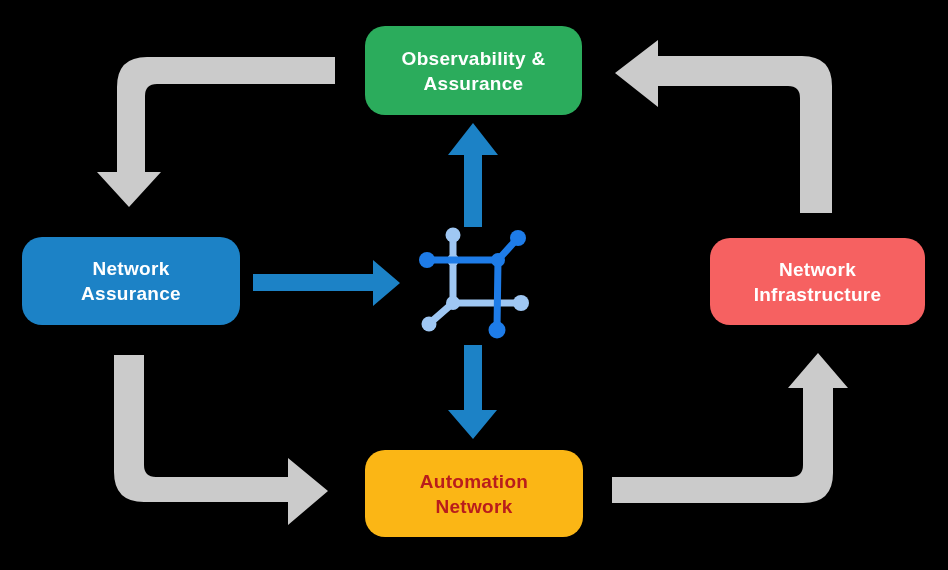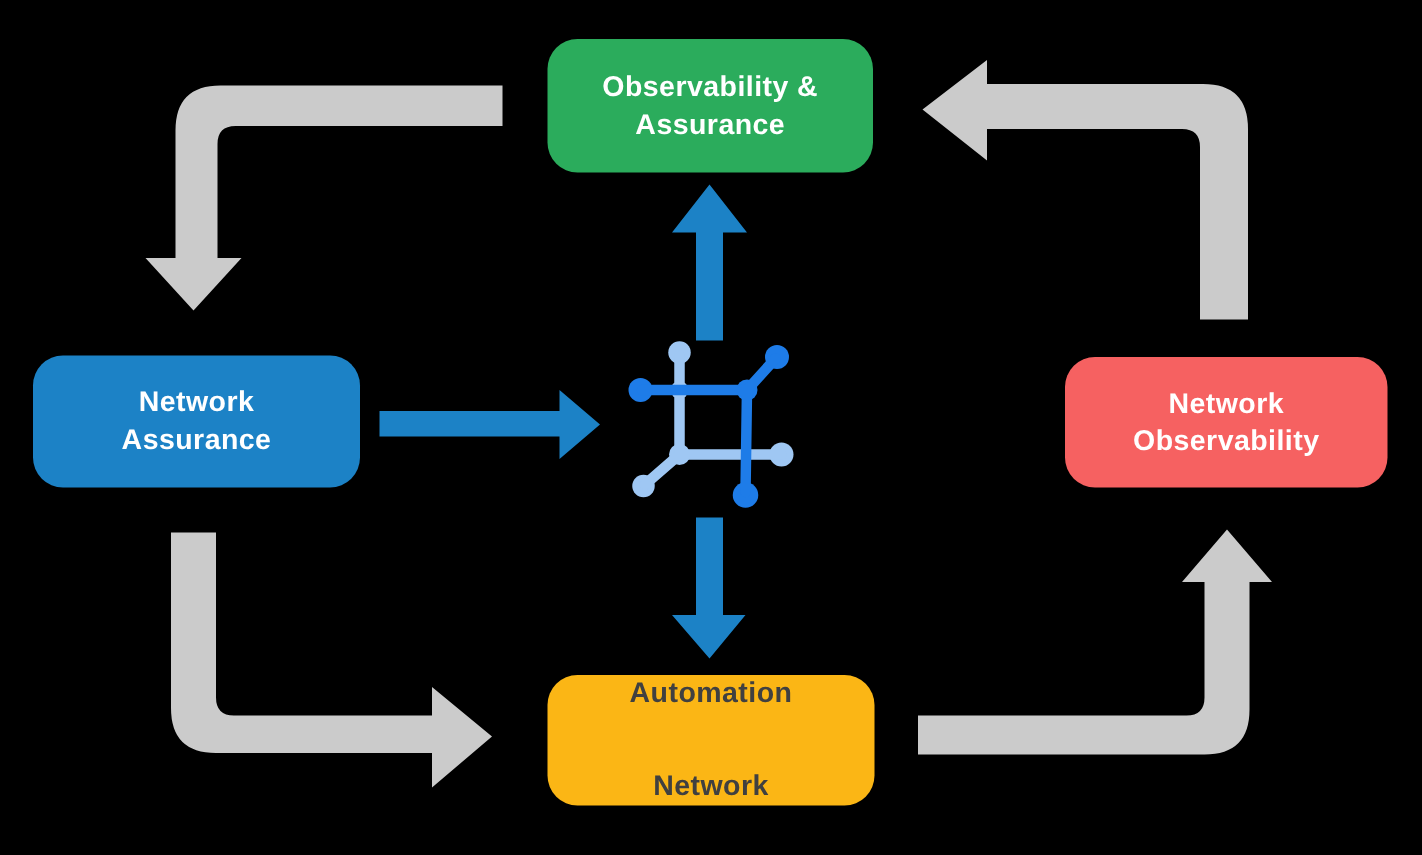--- a/index.html
+++ b/index.html
@@ -79,21 +79,21 @@
     <div>Assurance</div>
   </div>
 
   <div class="node" id="node-operations" style="background-color: rgb(28, 130, 198); color: rgb(255, 255, 255);">
     <div>Network</div>
     <div>Assurance</div>
   </div>
 
   <div class="node" id="node-infrastructure" style="background-color: rgb(246, 97, 97); color: rgb(255, 255, 255);">
     <div>Network</div>
-    <div>Observability</div>
+    <div>Infrastructure</div>
   </div>
 
-  <div class="node" id="node-automation" style="background-color: rgb(251, 182, 21); color: #404040; justify-content: space-between;">
+  <div class="node" id="node-automation" style="background-color: rgb(251, 182, 21); color: #b91c1c;">
     <div>Automation</div>
     <div>Network</div>
   </div>
 
 </div>
 
 </body></html>

